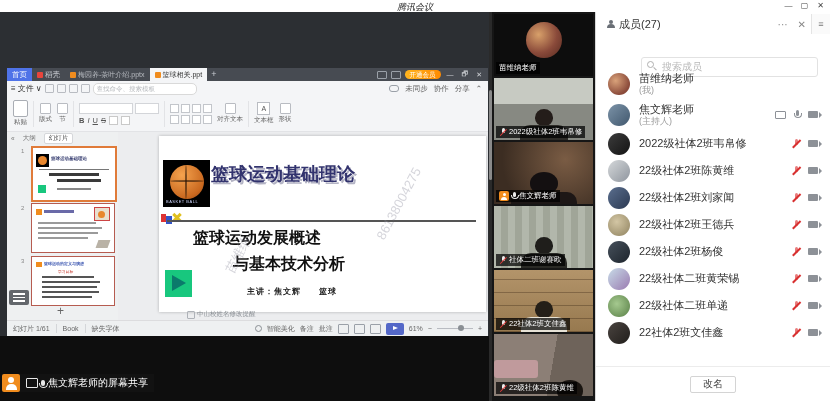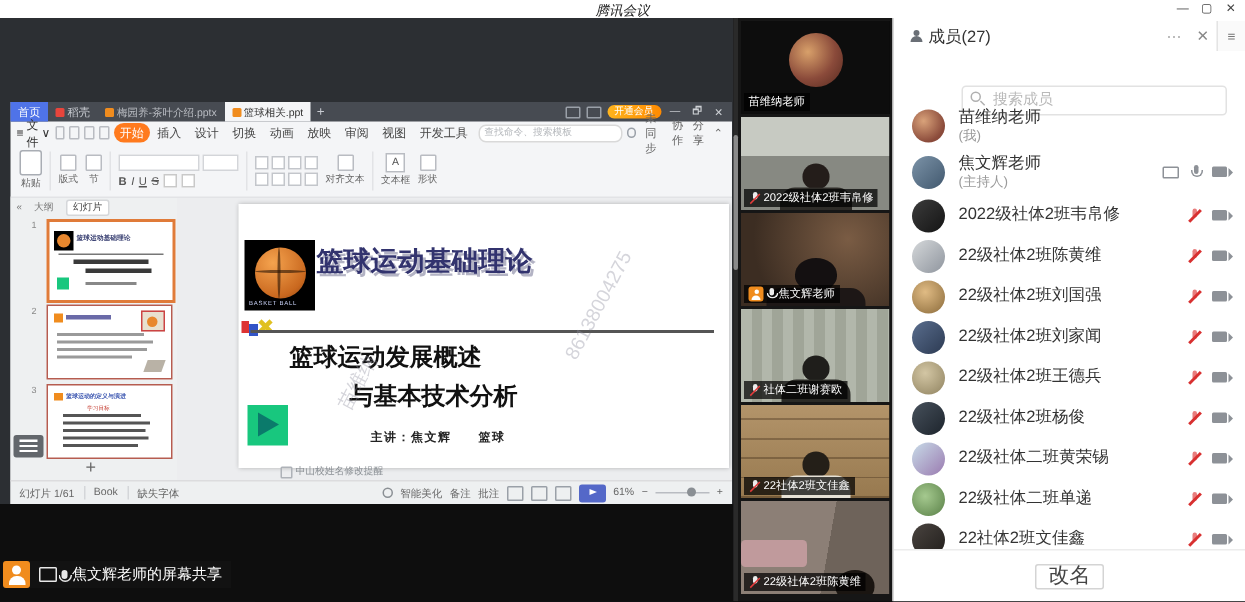--- a/index.html
+++ b/index.html
@@ -219,21 +219,21 @@
   .m-mic{position:relative;width:8px;height:10px;}
   .m-mic::before{content:"";position:absolute;left:2.5px;top:0;width:3px;height:6px;background:#8d9197;border-radius:1.5px;}
   .m-mic::after{content:"";position:absolute;left:.5px;top:3px;width:6px;height:4px;border:1px solid #8d9197;border-top:none;border-radius:0 0 4px 4px;}
   .m-micoff{position:relative;width:10px;height:10px;}
   .m-micoff::before{content:"";position:absolute;left:3.5px;top:0;width:3px;height:6px;background:#e87d7d;border-radius:1.5px;}
   .m-micoff::after{content:"";position:absolute;left:0;top:4px;width:11px;height:1.5px;background:#d83030;transform:rotate(-45deg);}
   .m-cam{position:relative;width:10px;height:7px;background:#8d9197;border-radius:1px;}
   .m-cam::after{content:"";position:absolute;right:-3.5px;top:.5px;border-top:3px solid transparent;border-bottom:3px solid transparent;border-left:3.5px solid #8d9197;}
   .m-foot{position:absolute;left:0;right:0;bottom:0;height:34px;background:#fff;border-top:1px solid #ececec;
           display:flex;align-items:center;justify-content:center;}
-  .rename-btn{width:46px;height:17px;border:1px solid #d4d4d4;border-radius:2px;background:#fff;font-size:14px;color:#444;
+  .rename-btn{width:46px;height:17px;border:1px solid #d4d4d4;border-radius:2px;background:#fff;font-size:10px;color:#444;
               font-family:inherit;display:flex;align-items:center;justify-content:center;}
 </style>
 </head>
 <body>
 
 <div id="root">
 
   <div class="titlebar">
     <span class="title">腾讯会议</span>
     <span class="winctl wc-min">—</span>
@@ -271,31 +271,20 @@
           <span class="wps-winctl">✕</span>
         </div>
       </div>
 
       <div class="wps-menu">
         <span class="file-btn">≡ <span>文件</span> ∨</span>
         <span class="mini-ico"></span>
         <span class="mini-ico"></span>
         <span class="mini-ico"></span>
         <span class="mini-ico"></span>
-        <span id="wps-menu-items" style="display:flex;align-items:center;gap:1px;">
-            <span class="menu-item active">开始</span>
-            <span class="menu-item">插入</span>
-            <span class="menu-item">设计</span>
-            <span class="menu-item">切换</span>
-            <span class="menu-item">动画</span>
-            <span class="menu-item">放映</span>
-            <span class="menu-item">审阅</span>
-            <span class="menu-item">视图</span>
-            <span class="menu-item">开发工具</span>
-          </span>
         <input class="wps-search" placeholder="查找命令、搜索模板" style="">
         <span class="menu-right">
           <span class="cloud-ico"></span>
           <span>未同步</span>
           <span>协作</span>
           <span>分享</span>
           <span>⌃</span>
         </span>
       </div>
 
@@ -572,30 +561,20 @@
           <div class="m-av av-a4"></div>
           <div class="m-txt">
             <div class="m-name">22级社体2班陈黄维</div>
           </div>
           <div class="m-icons">
             <span class="m-micoff"></span>
             <span class="m-cam"></span>
           </div>
         </div>
         <div class="m-row small">
-          <div class="m-av av-a5"></div>
-          <div class="m-txt">
-            <div class="m-name">22级社体2班刘国强</div>
-          </div>
-          <div class="m-icons">
-            <span class="m-micoff"></span>
-            <span class="m-cam"></span>
-          </div>
-        </div>
-        <div class="m-row small">
           <div class="m-av av-a6"></div>
           <div class="m-txt">
             <div class="m-name">22级社体2班刘家闻</div>
           </div>
           <div class="m-icons">
             <span class="m-micoff"></span>
             <span class="m-cam"></span>
           </div>
         </div>
         <div class="m-row small">

